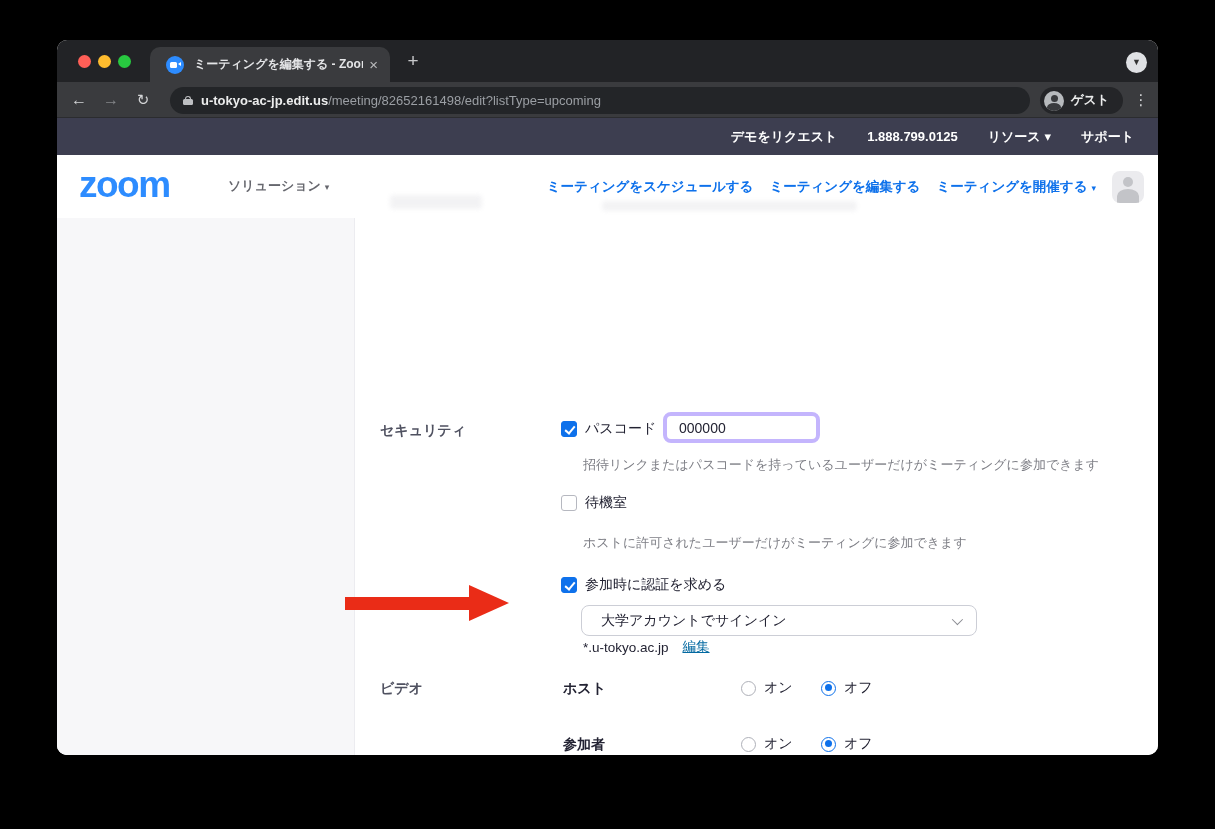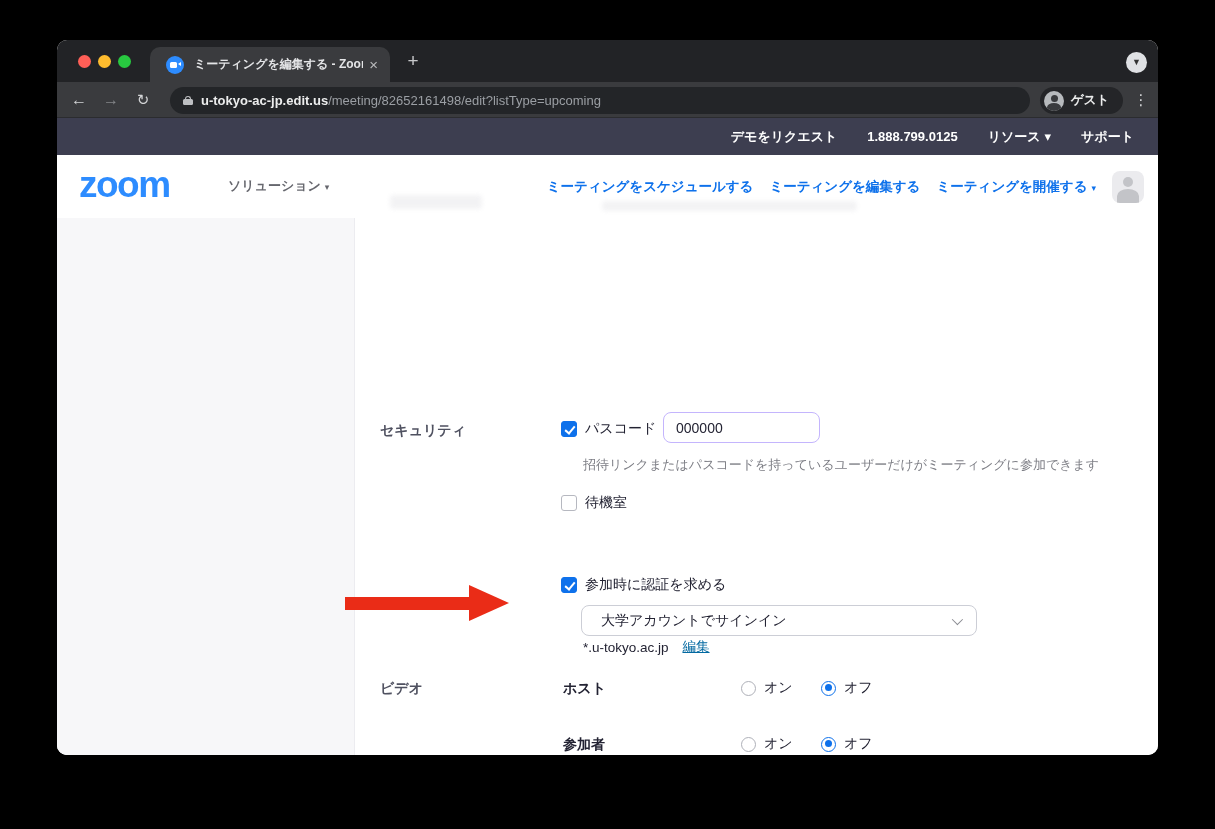--- a/index.html
+++ b/index.html
@@ -84,21 +84,21 @@
   .desc { position:absolute; font-size:13px; color:#7d7e85; white-space:nowrap; }
   .row { position:absolute; display:flex; align-items:center; }
 
   .checkbox { width:16px; height:16px; border:1.5px solid #b6b8c0; border-radius:3px; background:#fff;
               flex:0 0 auto; position:relative; }
   .checkbox.checked { background:#0e71eb; border-color:#0e71eb; }
   .checkbox.checked::after { content:""; position:absolute; left:4.5px; top:1.5px; width:4px; height:8px;
               border:solid #fff; border-width:0 2px 2px 0; transform:rotate(40deg); }
   .cb-label { margin-left:8px; }
 
-  .textinput { position:absolute; width:157px; height:31px; border:1px solid #c4b5fd; border-radius:8px;
+  .textinput { position:absolute; width:157px; height:31px; border:4px solid #c4b5fd; border-radius:8px;
                font-size:14px; color:#232333; padding:0 12px; background:#fff;
                font-family:"Liberation Sans","DejaVu Sans",sans-serif; }
   .select { position:absolute; width:396px; height:31px; border:1px solid #ccced6; border-radius:8px;
             background:#fff; display:flex; align-items:center; padding:0 16px 0 19px; }
   .select .val { font-size:14px; color:#232333; flex:1; }
   .chev { width:8px; height:8px; border:solid #8a8b92; border-width:0 1.5px 1.5px 0; transform:rotate(45deg) translateY(-2px); }
 
   .radio { width:15px; height:15px; border:1.5px solid #aeb0b8; border-radius:50%; background:#fff; flex:0 0 auto; }
   .radio.sel { border-color:#0e71eb; position:relative; }
   .radio.sel::after { content:""; position:absolute; left:2.5px; top:2.5px; width:7px; height:7px;
@@ -189,20 +189,21 @@
         <span class="checkbox checked"></span>
         <span class="ctext cb-label">パスコード</span>
       </div>
       <input class="textinput" style="left: 606px; top: 194px;" value="000000">
       <span class="desc" style="left:526px; top:238px;">招待リンクまたはパスコードを持っているユーザーだけがミーティングに参加できます</span>
 
       <div class="row" style="left:504px; top:276px;align-items:center;">
         <span class="checkbox"></span>
         <span class="ctext cb-label">待機室</span>
       </div>
+      <span class="desc" style="left:526px; top:316px;">ホストに許可されたユーザーだけがミーティングに参加できます</span>
 
       <div class="row" style="left:504px; top:358px;">
         <span class="checkbox checked"></span>
         <span class="ctext cb-label">参加時に認証を求める</span>
       </div>
 
       <span class="arrow-tail"></span>
       <span class="arrow-head"></span>
 
       <div class="select" style="left:524px; top:387px;">

